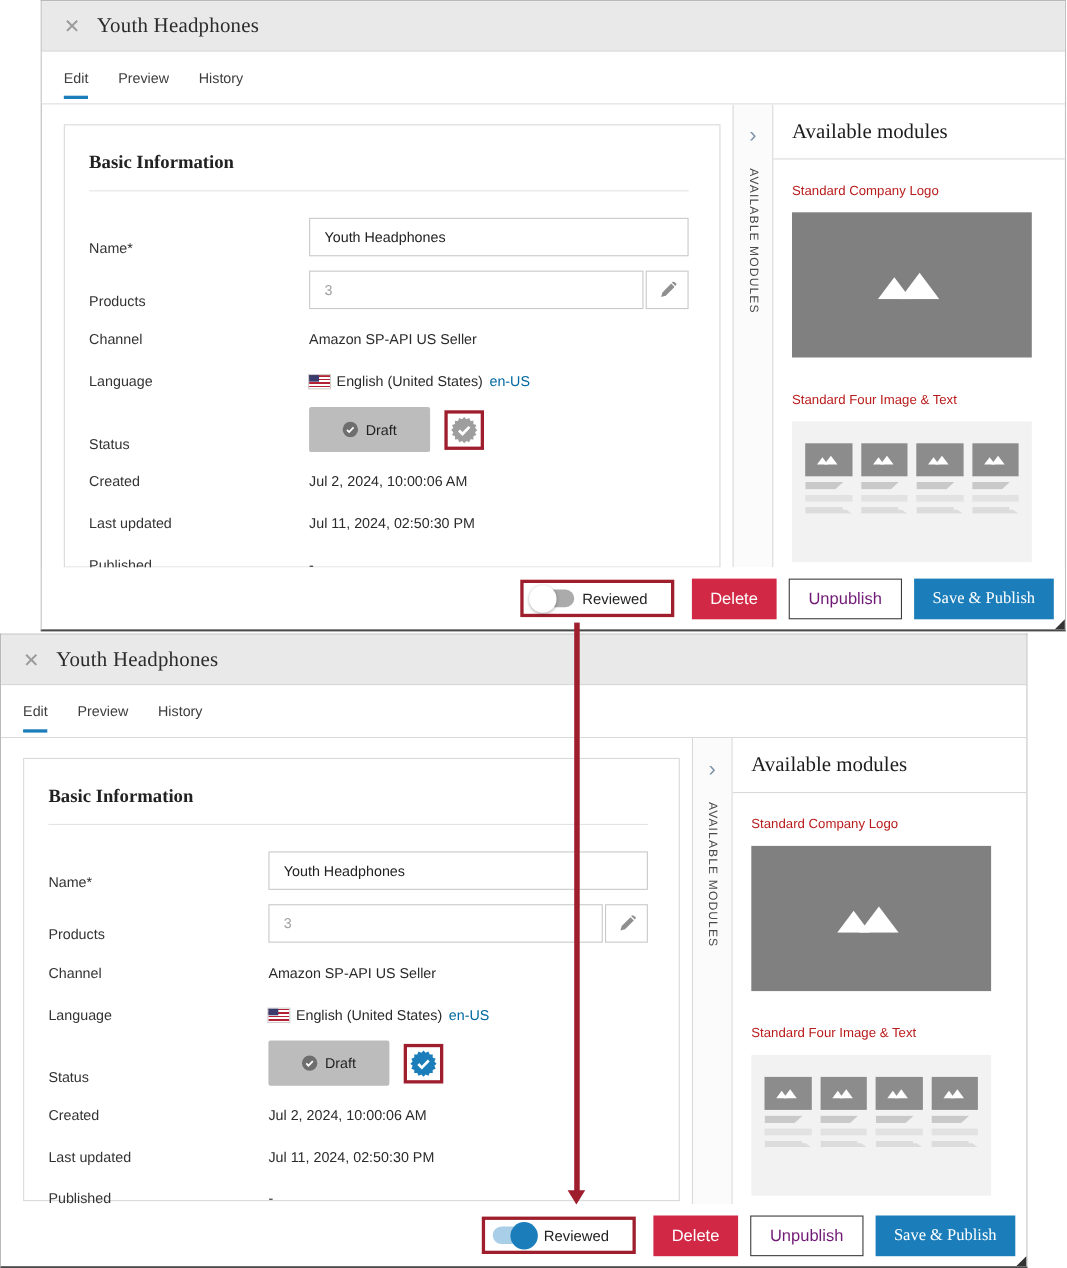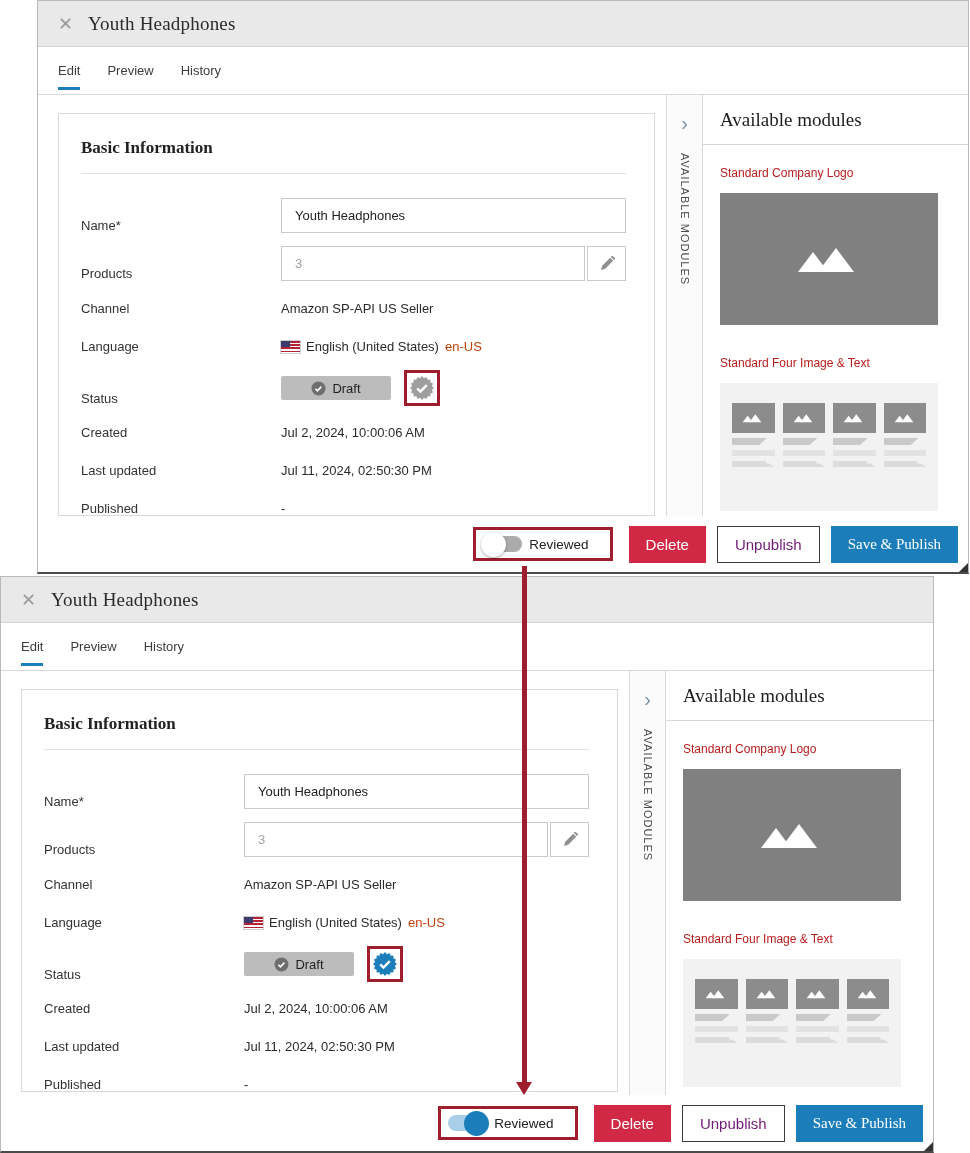--- a/index.html
+++ b/index.html
@@ -28,23 +28,23 @@
   .flabel { width:200px; font-size:13px; color:#333; flex:none; }
   .fval { font-size:13px; color:#2b2b2b; display:flex; align-items:center; gap:6px; }
 
   .tinput { width:345px; height:35px; border:1px solid #c9c9c9; font-size:13px; color:#222; padding:0 13px; font-family:"Liberation Sans",sans-serif; background:#fff; }
   .tinput.short { width:304px; color:#a2a2a2; }
   .edit-btn { width:39px; height:35px; border:1px solid #c9c9c9; background:#fff; margin-left:2px; display:flex; align-items:center; justify-content:center; cursor:pointer; }
 
   .flag { width:19px; height:12px; position:relative; flex:none; display:inline-block;
           background:repeating-linear-gradient(to bottom,#b22234 0 1.5px,#fff 1.5px 3.2px); outline:1px solid #cfcfcf; }
   .flag::before { content:""; position:absolute; left:0; top:0; width:9px; height:6px; background:#3c3b6e; }
-  .lang-code { color:#c2410c; }
-
-  .status-pill { width:110px; height:24px; background:#bcbcbc; border-radius:2px; display:inline-flex; align-items:center; justify-content:center; gap:6px; font-size:13px; color:#1f1f1f; }
+  .lang-code { color:#0369a1; }
+
+  .status-pill { width:110px; height:41px; background:#bcbcbc; border-radius:2px; display:inline-flex; align-items:center; justify-content:center; gap:6px; font-size:13px; color:#1f1f1f; }
   .seal-box { display:inline-flex; align-items:center; justify-content:center; border:3px solid var(--note-red); padding:2px; margin-left:7px; background:#fff; }
   .seal-gray { fill:#9e9e9e; } .seal-blue { fill:#1b7eba; }
 
   .strip { width:36px; flex:none; background:#fbfbfb; border-left:1px solid #d9d9d9; display:flex; flex-direction:column; align-items:center; padding-top:18px; }
   .strip-chevron { color:#7d93a8; font-size:20px; line-height:1; cursor:pointer; margin-bottom:20px; }
   .strip-label { writing-mode:vertical-rl; font-size:11px; color:#4a4a4a; letter-spacing:1px; white-space:nowrap; }
 
   .modules { width:270px; flex:none; background:#fff; border-left:1px solid #d9d9d9; display:flex; flex-direction:column; }
   .modules-header { height:50px; flex:none; border-bottom:1px solid #d9d9d9; display:flex; align-items:center; padding-left:17px; }
   .modules-title { font-family:"Liberation Serif", serif; font-size:19px; color:#1d1d1d; }

